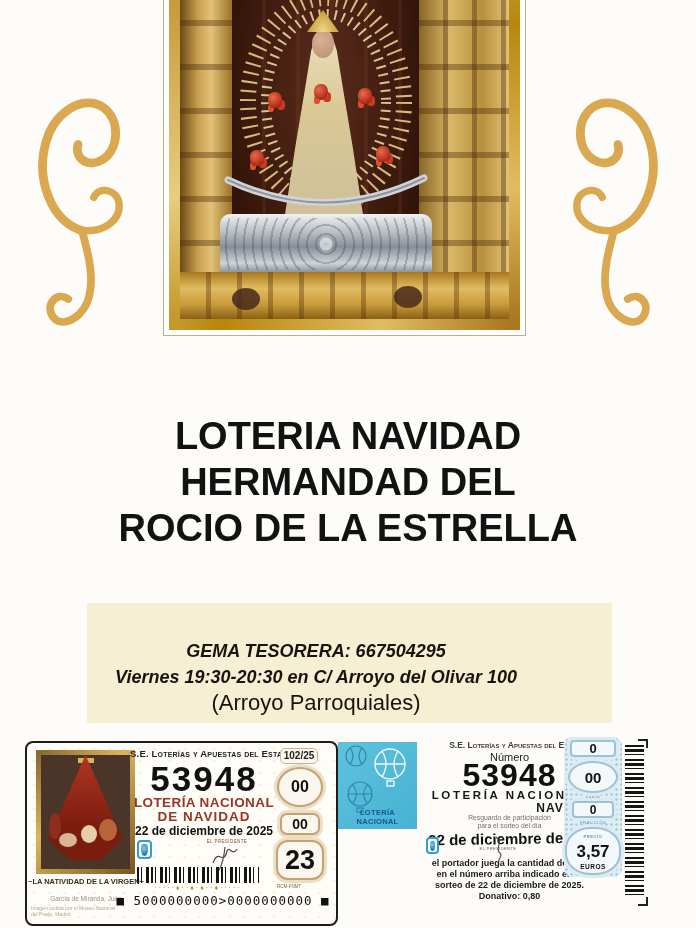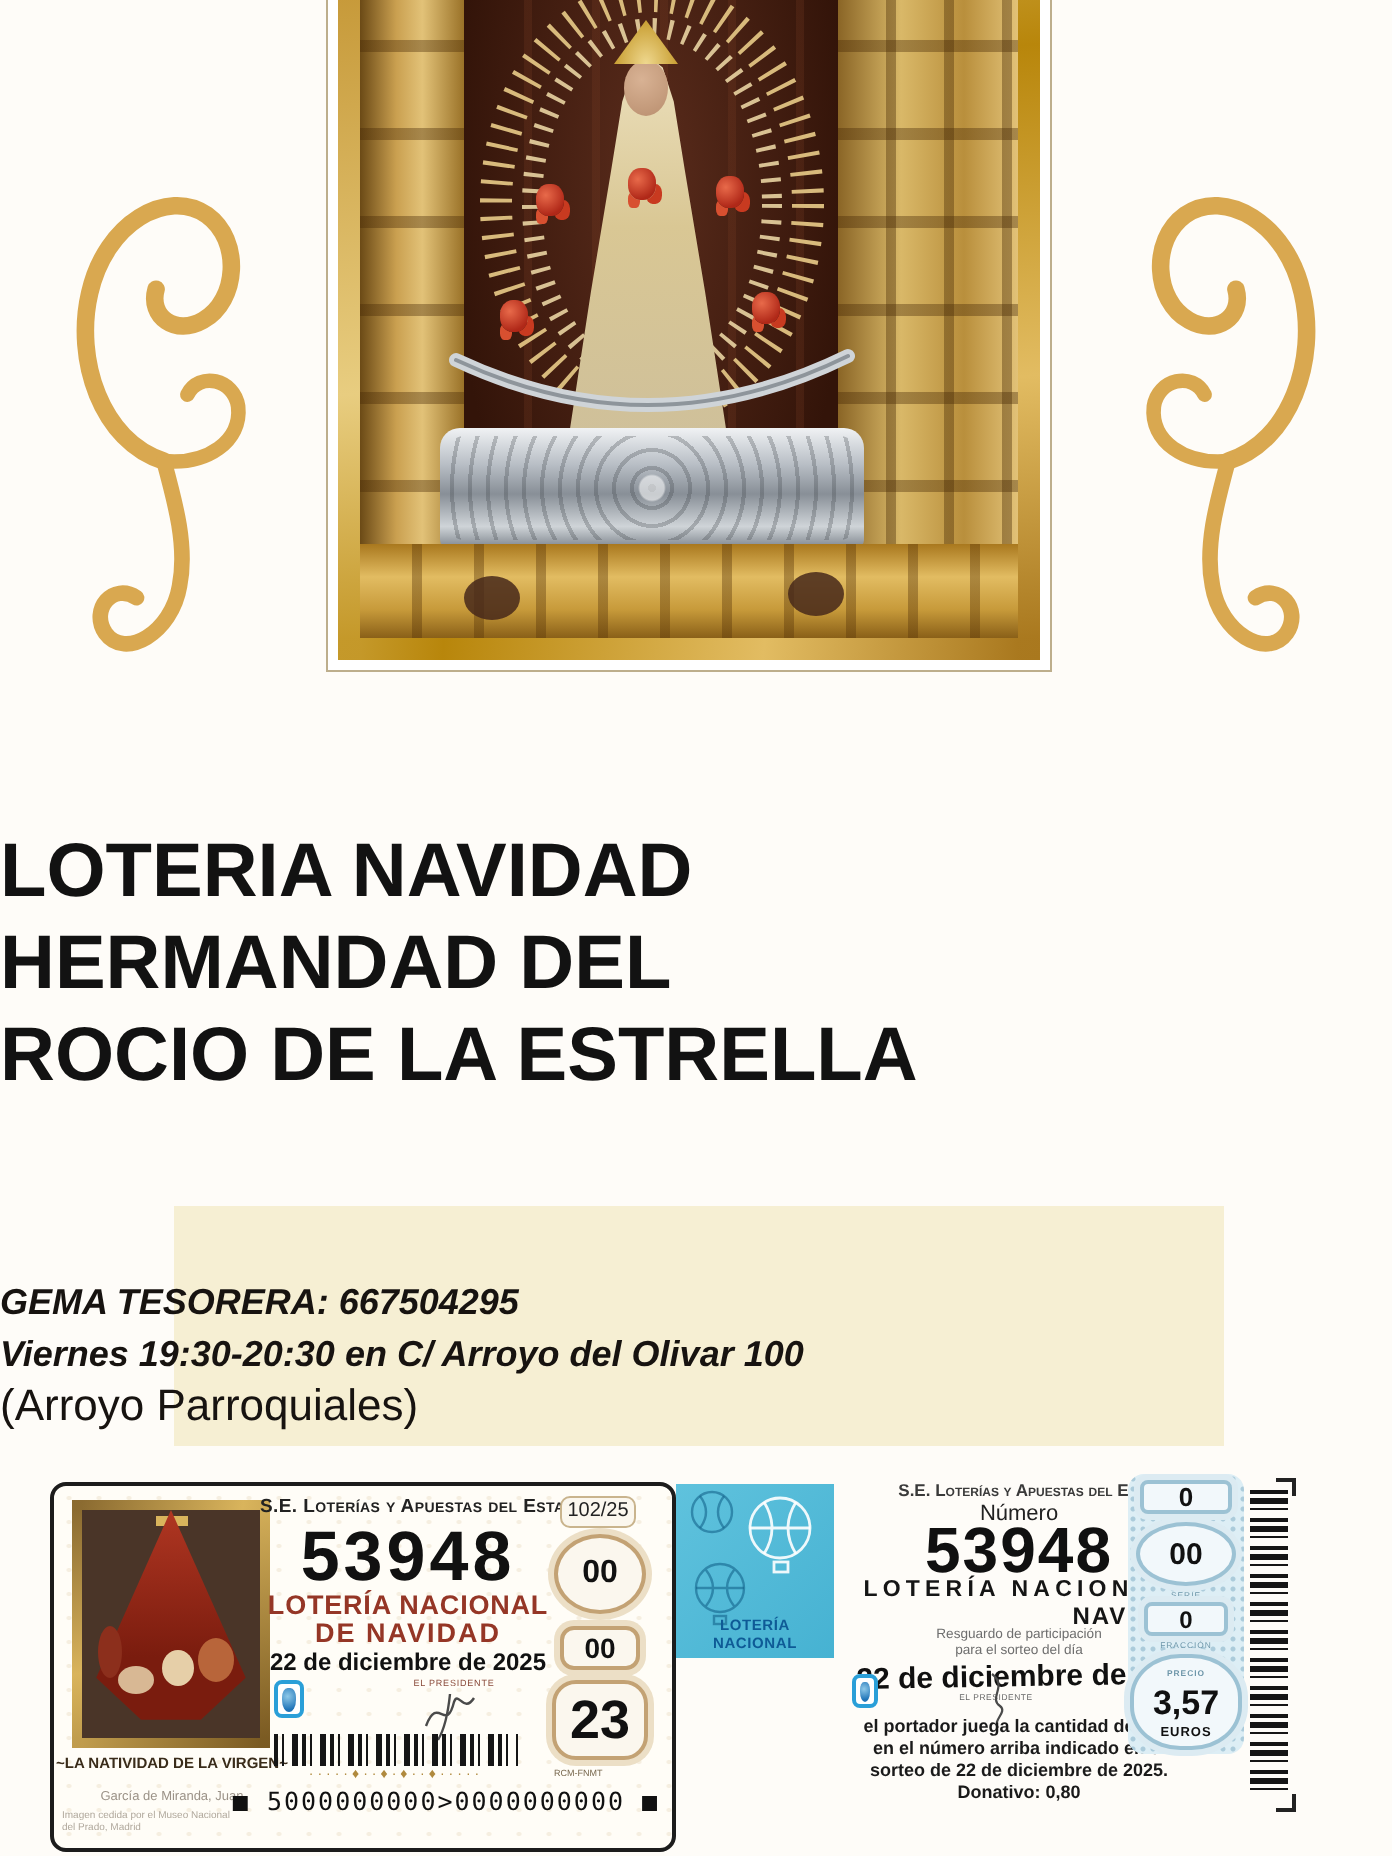--- a/index.html
+++ b/index.html
@@ -49,26 +49,26 @@
   .cornice::after{content:"";position:absolute;inset:0;
          background:repeating-linear-gradient(90deg,transparent 0 26px,rgba(90,55,10,.4) 26px 31px);}
   .cherub{position:absolute;width:28px;height:22px;border-radius:50%;background:#46281a;opacity:.85;}
 
   
   .swirl{position:absolute;top:86px;width:104px;height:250px;}
   .swirl.left{left:28px;}
   .swirl.right{left:564px;transform:scaleX(-1);}
 
   
-  .title{position:absolute;left:0;top:413px;width:696px;text-align:left;color:#121212;
+  .title{position:absolute;left:0;top:413px;width:696px;text-align:center;color:#121212;
          font-weight:700;font-size:38px;line-height:46px;letter-spacing:0;}
 
   
   .info-panel{position:absolute;left:87px;top:603px;width:525px;height:120px;background:#f6efd3;}
-  .info-text{position:absolute;left:0;top:638px;width:632px;color:#171310;}
+  .info-text{position:absolute;left:0;top:638px;width:632px;text-align:center;color:#171310;}
   .info-text .it{font-style:italic;font-weight:700;font-size:18px;line-height:26px;}
   .info-text .rg{font-weight:400;font-size:22px;line-height:25px;}
 
   
   .barcode-h{background:repeating-linear-gradient(90deg,#151515 0 2px,transparent 2px 4px,#151515 4px 5px,transparent 5px 9px,#151515 9px 12px,transparent 12px 14px);}
   .barcode-v{background:repeating-linear-gradient(180deg,#151515 0 2px,transparent 2px 4px,#151515 4px 7px,transparent 7px 9px,#151515 9px 10px,transparent 10px 14px);}
   .shield{width:15px;height:19px;border:2px solid #2a9fd8;border-radius:4px;background:#fff;position:absolute;box-sizing:border-box;}
   .shield::after{content:"";position:absolute;left:2px;right:2px;top:2px;bottom:1px;
          border-radius:40% 40% 50% 50%;background:radial-gradient(circle at 40% 35%,#8ec8e8,#1f74b8 75%);}
 
@@ -83,21 +83,21 @@
        background:linear-gradient(180deg,#b03622,#7a1c0e 70%);
        clip-path:polygon(50% 0,100% 80%,70% 100%,30% 100%,0 80%);}
   .tkl .fig{position:absolute;border-radius:50%;}
   .tkl .plaque{position:absolute;left:50%;top:3px;width:16px;height:5px;margin-left:-8px;background:#d9b45c;}
   .tkl .cap1{position:absolute;left:0;top:135px;width:118px;text-align:center;font-size:7.5px;line-height:8px;font-weight:700;color:#3a2c1a;}
   .tkl .cap2{position:absolute;left:0;top:152px;width:118px;text-align:center;font-size:6.5px;color:#9b9287;}
   .tkl .cap3{position:absolute;left:4px;top:162px;width:110px;text-align:left;font-size:5px;line-height:6px;color:#b0a89c;}
   .tkl .issuer{position:absolute;left:103px;top:5px;width:148px;text-align:center;font-size:9.5px;font-weight:600;
        font-variant:small-caps;letter-spacing:.2px;color:#222;white-space:nowrap;}
   .tkl .ref{position:absolute;left:253px;top:5px;width:36px;height:14px;border:1.5px solid #c9b48d;border-radius:5px;
-       background:#fbf7ee;text-align:center;font-size:10px;font-weight:400;line-height:14px;color:#222;}
+       background:#fbf7ee;text-align:center;font-size:10px;font-weight:700;line-height:14px;color:#222;}
   .tkl .num{position:absolute;left:103px;top:16px;width:148px;text-align:center;
        font-size:35px;font-weight:800;letter-spacing:2px;color:#111;}
   .tkl .brand1{position:absolute;left:103px;top:52px;width:148px;text-align:center;
        font-size:13.5px;font-weight:800;letter-spacing:.4px;color:#953626;white-space:nowrap;}
   .tkl .brand2{position:absolute;left:103px;top:66px;width:148px;text-align:center;
        font-size:13.5px;font-weight:800;letter-spacing:1px;color:#953626;}
   .tkl .date{position:absolute;left:103px;top:81px;width:148px;text-align:center;font-size:12px;font-weight:700;color:#111;}
   .tkl .pres{position:absolute;left:160px;top:96px;width:80px;text-align:center;font-size:4.5px;letter-spacing:.4px;color:#8a4a3a;}
   .tkl .sig{position:absolute;left:182px;top:100px;}
   .tkl .shield{left:110px;top:97px;}

